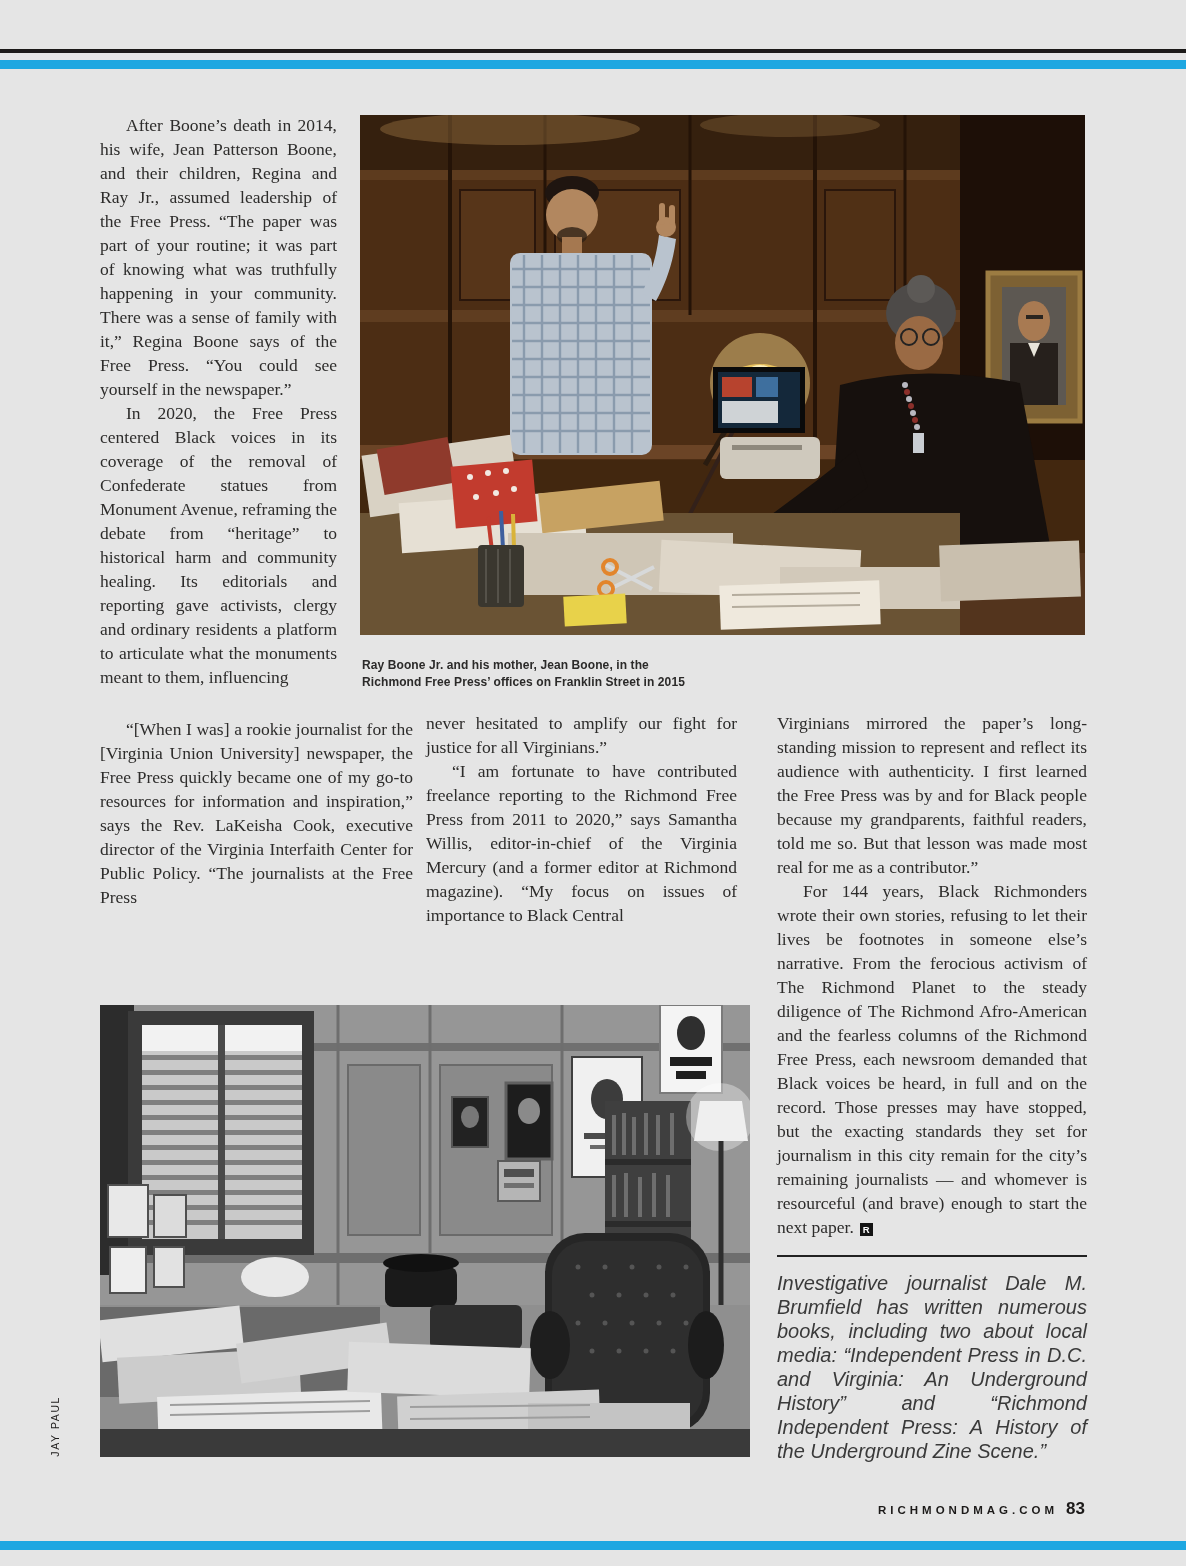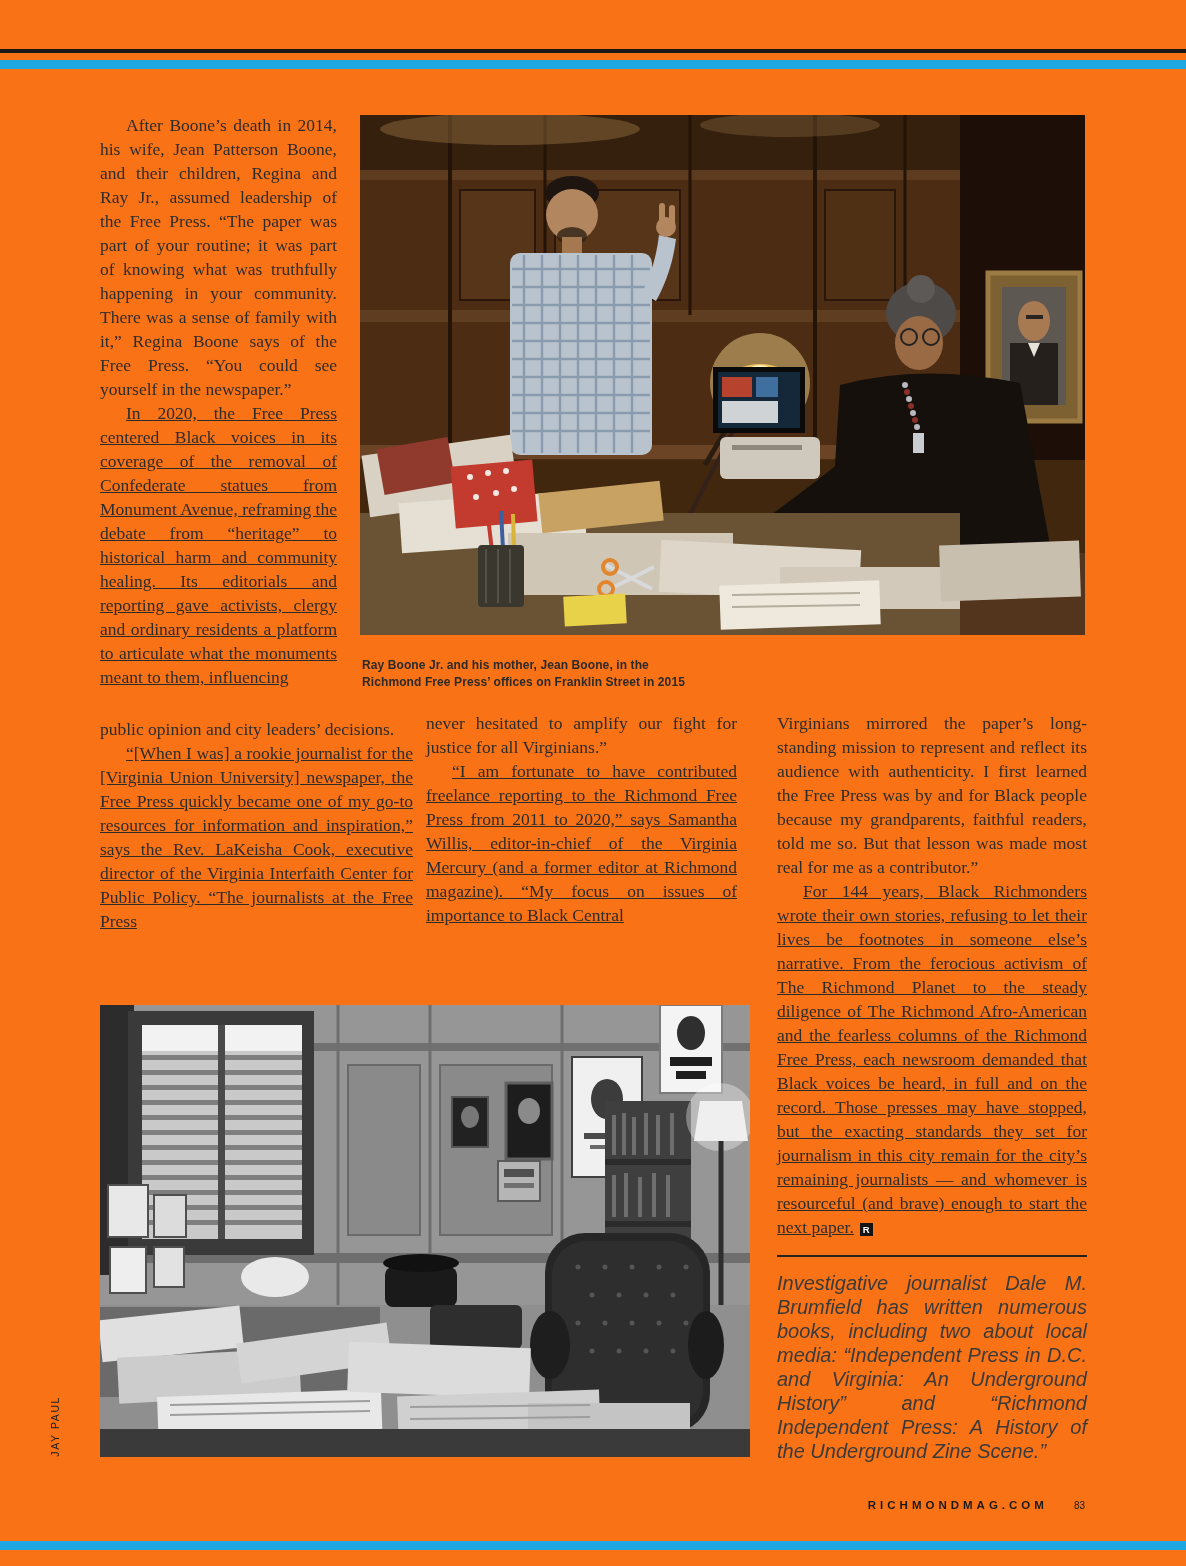--- a/index.html
+++ b/index.html
@@ -1,23 +1,23 @@
 <!DOCTYPE html>
 <html lang="en"><head>
 <meta charset="utf-8">
 <style>
   html,body{margin:0;padding:0;background:#ffffff;}
-  #page{position:relative;width:1186px;height:1566px;background:#f97316;overflow:hidden;
+  #page{position:relative;width:1186px;height:1566px;background:#e5e5e5;overflow:hidden;
         font-family:"Liberation Serif",serif;color:#2d2c2b;}
   .bar{position:absolute;left:0;width:1186px;}
   .rule-black{top:49px;height:4px;background:#1c1a19;}
   .bar-blue-top{top:60px;height:9px;}
   .bar-blue-bottom{top:1541px;height:9px;}
   .bodytext{font-size:17.5px;line-height:24px;text-align:justify;hyphens:auto;}
-  .para{margin:0;text-indent:26px;text-decoration:underline;}
+  .para{margin:0;text-indent:26px;}
   .para-first{margin:0;text-indent:26px;}
   .para-cont{margin:0;text-indent:0;}
   .col-left-narrow{position:absolute;left:100px;top:113px;width:237px;}
   .col-left-wide{position:absolute;left:100px;top:717px;width:313px;}
   .col-middle{position:absolute;left:426px;top:711px;width:311px;}
   .col-right{position:absolute;left:777px;top:711px;width:310px;}
   .photo{position:absolute;display:block;}
   .photo-top{left:360px;top:115px;width:725px;height:520px;}
   .photo-bottom{left:100px;top:1005px;width:650px;height:452px;}
   .caption{position:absolute;font-family:"Liberation Sans",sans-serif;font-weight:700;
@@ -26,39 +26,38 @@
   .caption-bottom{left:101px;top:948px;width:500px;}
   .endmark{display:inline-block;width:13px;height:13px;background:#141414;color:#ffffff;
            font-family:"Liberation Sans",sans-serif;font-weight:700;font-size:9.5px;line-height:13px;
            text-align:center;text-indent:0;margin-left:6px;vertical-align:baseline;}
   .bio-divider{border:0;border-top:2px solid #222;margin:16px 0 14px 0;width:310px;}
   .bio{font-family:Liberation Sans, sans-serif;font-style:italic;font-size:20px;
        line-height:24px;text-align:justify;color:#3a3a3a;margin:0;}
   .footer{position:absolute;top:1499px;right:101px;display:flex;align-items:baseline;
           font-family:"Liberation Sans",sans-serif;color:#1c1a19;}
   .footer .site{font-weight:700;font-size:11.5px;letter-spacing:4px;padding-left:40px;}
-  .footer .pagenum{font-weight:400;font-size:10px;margin-left:26px;}
+  .footer .pagenum{font-weight:700;font-size:17px;margin-left:8px;}
   .credit{position:absolute;left:49px;top:1396px;writing-mode:vertical-rl;transform:rotate(180deg);
           font-family:"Liberation Sans",sans-serif;font-size:10.5px;letter-spacing:1.6px;color:#1c1a19;}
 </style>
 </head>
 <body>
 
 <div id="page">
 
   <div class="bar rule-black"></div>
   <div class="bar bar-blue-top" style="background:#1ea7e1"></div>
 
   <div class="col-left-narrow bodytext">
     <p class="para-first">After Boone’s death in 2014, his wife, Jean Patterson Boone, and their children, Regina and Ray Jr., assumed leadership of the Free Press. “The paper was part of your routine; it was part of knowing what was truthfully happening in your community. There was a sense of family with it,” Regina Boone says of the Free Press. “You could see yourself in the newspaper.”</p>
     <p class="para">In 2020, the Free Press centered Black voices in its coverage of the removal of Confederate statues from Monument Avenue, reframing the debate from “heritage” to historical harm and community healing. Its editorials and reporting gave activists, clergy and ordinary residents a platform to articulate what the monuments meant to them, influencing</p>
   </div>
 
   <div class="col-left-wide bodytext">
-    <p class="para-cont">public opinion and city leaders’ decisions.</p>
     <p class="para">“[When I was] a rookie journalist for the [Virginia Union University] newspaper, the Free Press quickly became one of my go-to resources for information and inspiration,” says the Rev. LaKeisha Cook, executive director of the Virginia Interfaith Center for Public Policy. “The journalists at the Free Press</p>
   </div>
 
   <div class="col-middle bodytext">
     <p class="para-cont">never hesitated to amplify our fight for justice for all Virginians.”</p>
     <p class="para">“I am fortunate to have contributed freelance reporting to the Richmond Free Press from 2011 to 2020,” says Samantha Willis, editor-in-chief of the Virginia Mercury (and a former editor at Richmond magazine). “My focus on issues of importance to Black Central</p>
   </div>
 
   <div class="col-right">
     <div class="bodytext">

